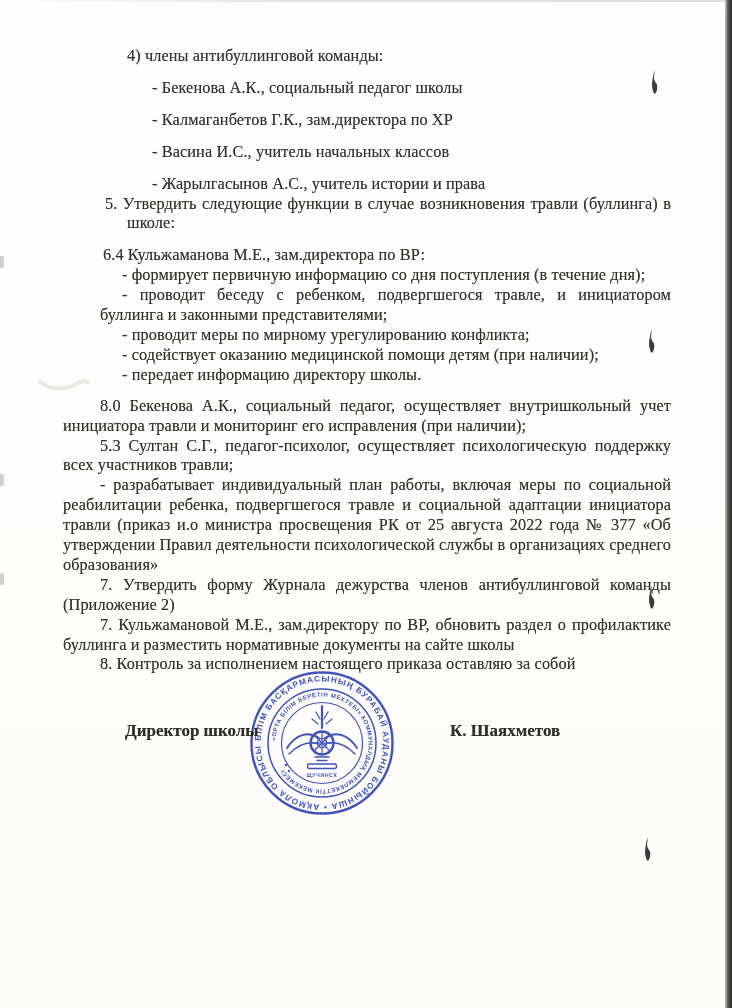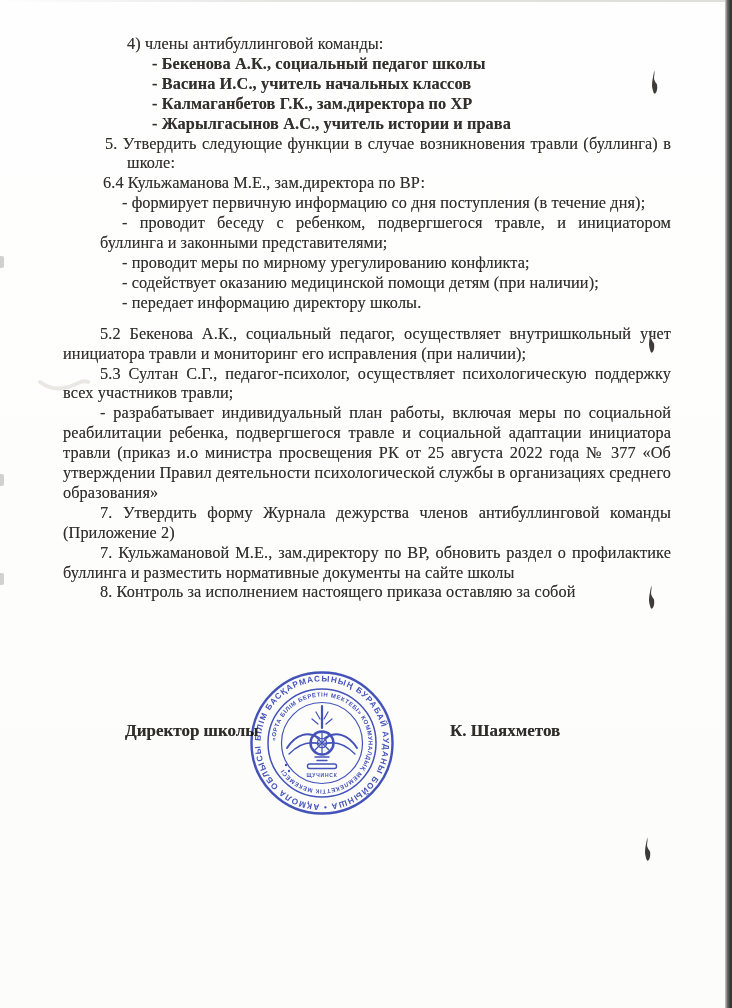--- a/index.html
+++ b/index.html
@@ -26,23 +26,23 @@
   }
   .pencil-arc{position:absolute;opacity:.5;}
   
   .doc{
     position:absolute;left:63px;top:34px;width:608px;
     font-size:16.3px;line-height:19.9px;color:#31302c;
     text-shadow:0 0 .5px rgba(62,58,52,.55);
     letter-spacing:.1px;
   }
   .para{margin:0;text-align:justify;}
-  .para:where(.para-k4,.para-d1,.para-s51){text-align:left;}
+  .para:where(.para-k4,.para-d1,.para-s51){text-align:left;margin-top:12px;}
   .para-k4{margin-left:64px;}
-  .para-d1{margin-left:89px;font-weight:bold;}
+  .para-d1{margin-left:89px;}
   .para-n5{padding-left:64px;text-indent:-22px;}
   .para-s51{margin-left:40px;}
   .para-d2{padding-left:37px;text-indent:22px;}
   .para-p{text-indent:37px;}
   .para.gap{margin-top:11px;}
   
   .sig{
     position:absolute;top:721px;font-weight:bold;font-size:17px;color:#2e2d29;
     text-shadow:0 0 .5px rgba(55,52,48,.6);
   }
@@ -61,31 +61,31 @@
 </style>
 </head>
 <body>
 
 <div class="page"></div>
 <div class="scan-top-line"></div>
 
 <div class="doc">
     <p class="para para-k4">4) члены антибуллинговой команды:</p>
     <p class="para para-d1">- Бекенова А.К., социальный педагог школы</p>
+    <p class="para para-d1">- Калмаганбетов Г.К., зам.директора по ХР</p>
     <p class="para para-d1">- Васина И.С., учитель начальных классов</p>
-    <p class="para para-d1">- Калмаганбетов Г.К., зам.директора по ХР</p>
     <p class="para para-d1">- Жарылгасынов А.С., учитель истории и права</p>
     <p class="para para-n5">5. Утвердить следующие функции в случае возникновения травли (буллинга) в школе:</p>
     <p class="para para-s51">6.4 Кульжаманова М.Е., зам.директора по ВР:</p>
     <p class="para para-d2">- формирует первичную информацию со дня поступления (в течение дня);</p>
     <p class="para para-d2">- проводит беседу с ребенком, подвергшегося травле, и инициатором буллинга и законными представителями;</p>
     <p class="para para-d2">- проводит меры по мирному урегулированию конфликта;</p>
     <p class="para para-d2">- содействует оказанию медицинской помощи детям (при наличии);</p>
     <p class="para para-d2">- передает информацию директору школы.</p>
-    <p class="para para-p gap">5.2 Бекенова А.К., социальный педагог, осуществляет внутришкольный учет инициатора травли и мониторинг его исправления (при наличии);</p>
+    <p class="para para-p gap">8.0 Бекенова А.К., социальный педагог, осуществляет внутришкольный учет инициатора травли и мониторинг его исправления (при наличии);</p>
     <p class="para para-p">5.3 Султан С.Г., педагог-психолог, осуществляет психологическую поддержку всех участников травли;</p>
     <p class="para para-p">- разрабатывает индивидуальный план работы, включая меры по социальной реабилитации ребенка, подвергшегося травле и социальной адаптации инициатора травли (приказ и.о министра просвещения РК от 25 августа 2022 года № 377 «Об утверждении Правил деятельности психологической службы в организациях среднего образования»</p>
     <p class="para para-p">7. Утвердить форму Журнала дежурства членов антибуллинговой команды (Приложение 2)</p>
     <p class="para para-p">7. Кульжамановой М.Е., зам.директору по ВР, обновить раздел о профилактике буллинга и разместить нормативные документы на сайте школы</p>
     <p class="para para-p">8. Контроль за исполнением настоящего приказа оставляю за собой</p>
   </div>
 
 <svg class="pencil-arc" style="left:36px;top:372px;width:56px;height:24px;" viewBox="0 0 56 24">
   <path d="M4,10 Q20,22 40,12 Q48,8 52,10" fill="none" stroke="#d6d4cf" stroke-width="4" stroke-linecap="round"></path>
 </svg>

